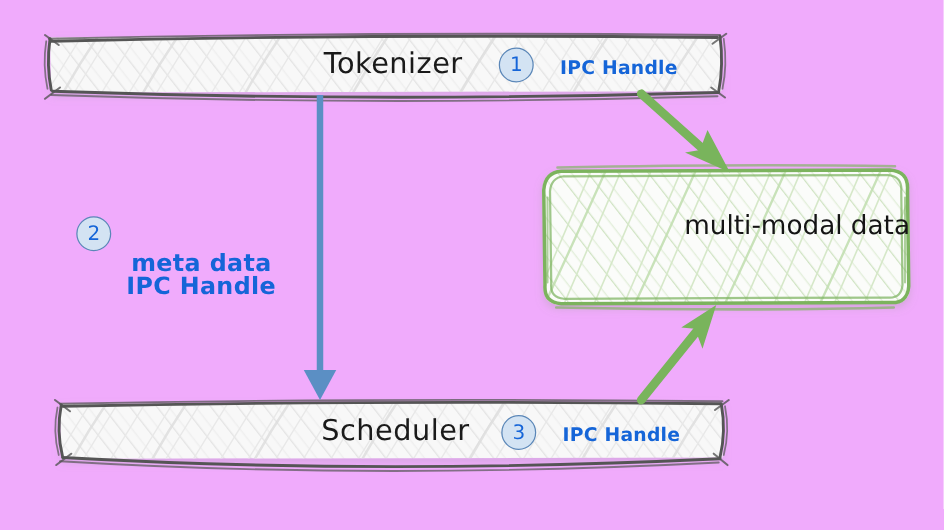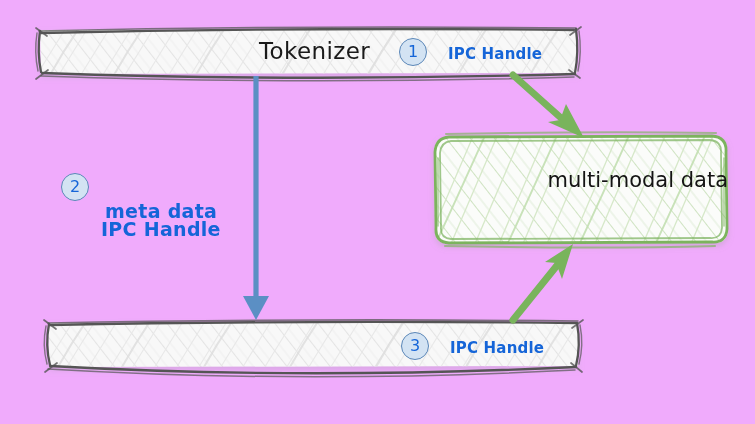--- a/index.html
+++ b/index.html
@@ -278,16 +278,17 @@
   <div class="lbl handle-text" style="left:448px; top:45px;">IPC Handle</div>
 
   <div class="step-num" style="left:61px; top:173px;">2</div>
   <div class="lbl edge-text" style="left:105px; top:160px;margin-top:40px;">meta data</div>
   <div class="lbl edge-text" style="left:101px; top:218px;">IPC Handle</div>
 
   <div class="lbl green-text" style="left:434px; top:168px; width:294px;">
     <div>multi-modal data</div>
   </div>
 
+  <div class="lbl node-title" style="left:257px; top:332px;">Scheduler</div>
   <div class="step-num" style="left:401px; top:332px;">3</div>
   <div class="lbl handle-text" style="left:450px; top:339px;">IPC Handle</div>
 
 </div>
 
 </body></html>

